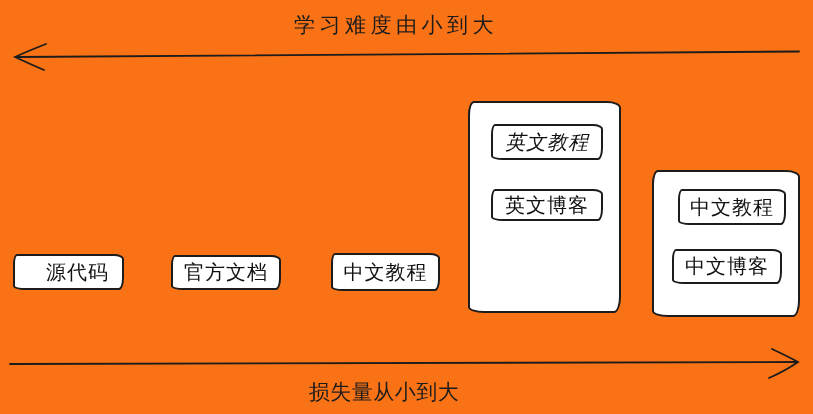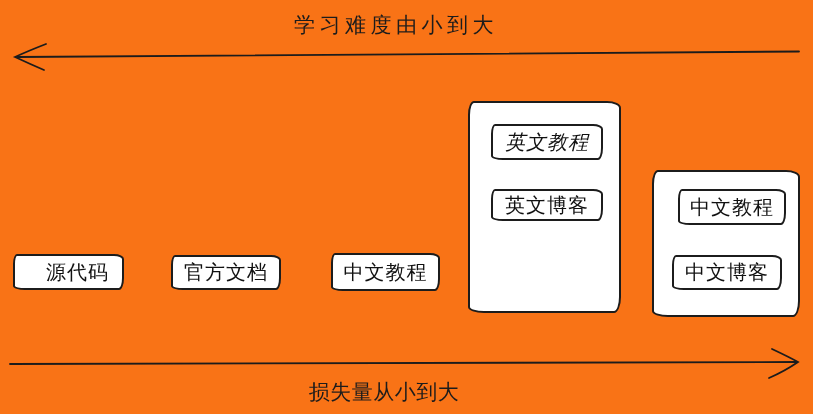--- a/index.html
+++ b/index.html
@@ -84,21 +84,21 @@
     </div>
     <div class="node" style="left:21px; top:86px; width:112px; height:32px;">
       <span>英文博客</span>
     </div>
   </div>
 
   <div class="group" style="left:652px; top:170px; width:148px; height:147px;">
     <div class="node" style="left:24px; top:17px; width:108px; height:36px;">
       <span>中文教程</span>
     </div>
-    <div class="node" style="left:18px; top:83px; width:110px; height:35px;">
+    <div class="node" style="left:18px; top:77px; width:110px; height:35px;">
       <span>中文博客</span>
     </div>
   </div>
 
   <svg class="arrow arrow-bottom" viewBox="0 0 813 44" fill="none" stroke="#1c1c1c" stroke-width="1.8" stroke-linecap="round">
     <path d="M 10 22 Q 400 20 797 20"></path>
     <path d="M 772 7 Q 789 15 798 20 Q 785 29 769 36"></path>
   </svg>
 
   <div class="axis-label bottom-label">损失量从小到大</div>

